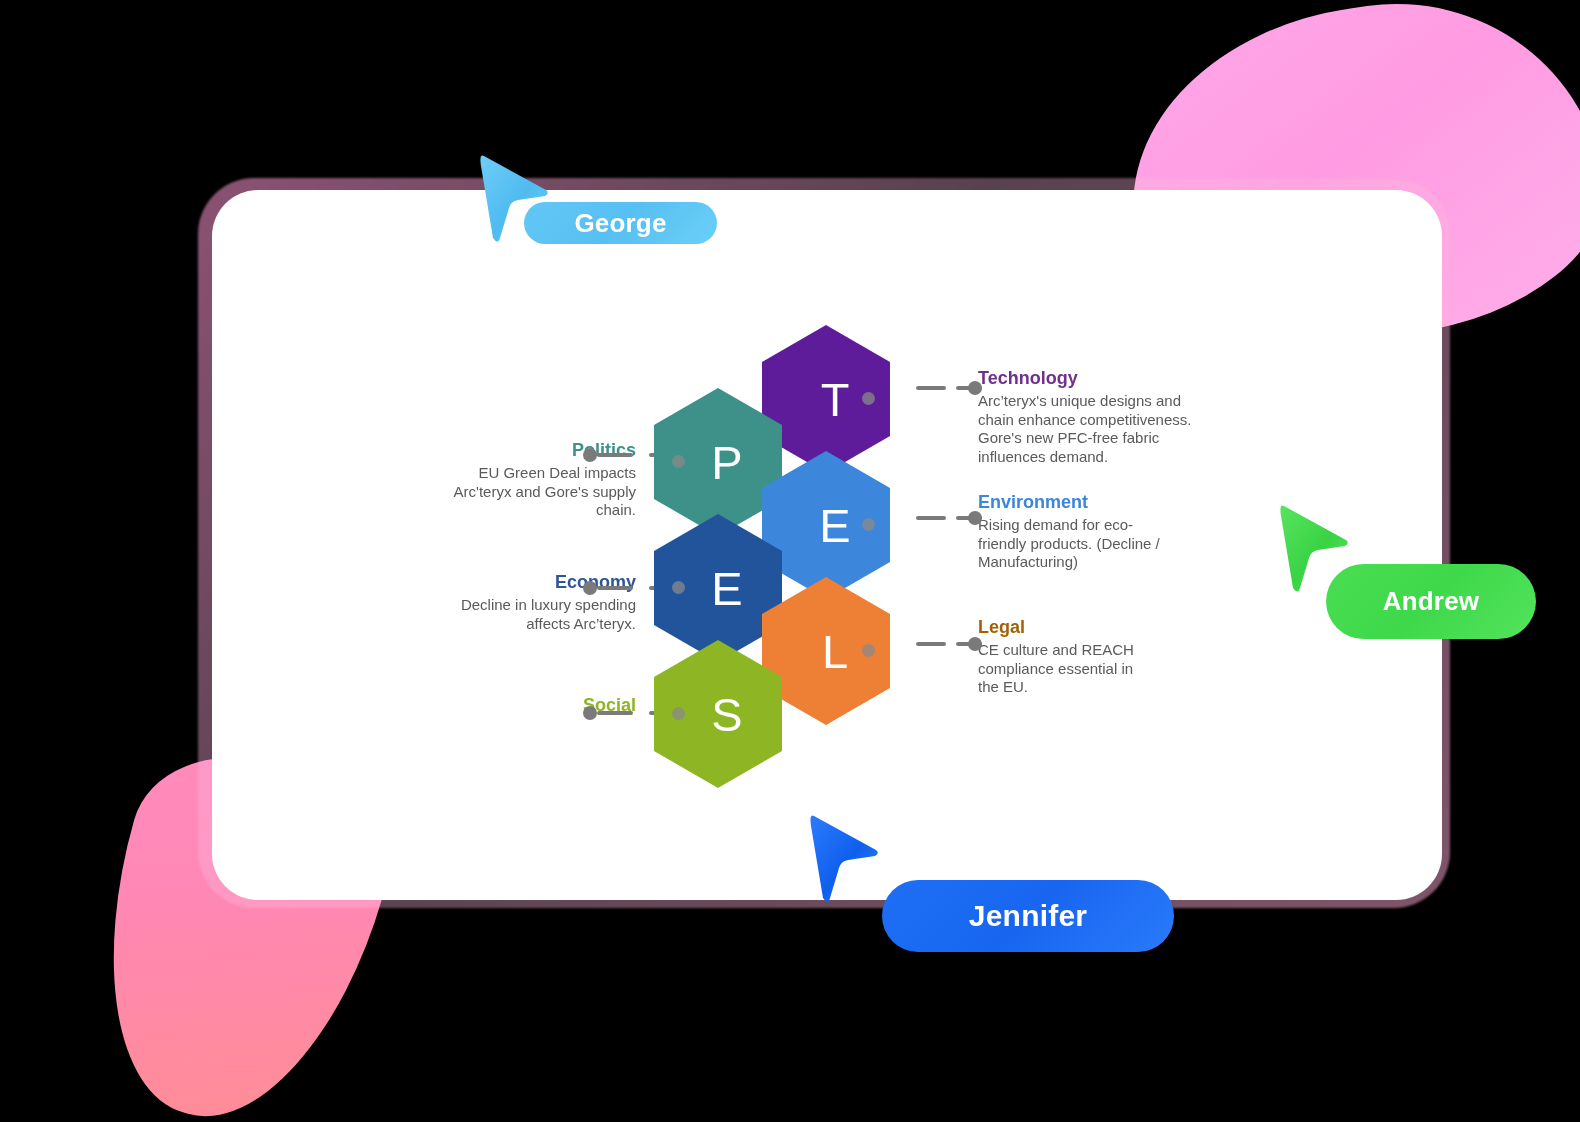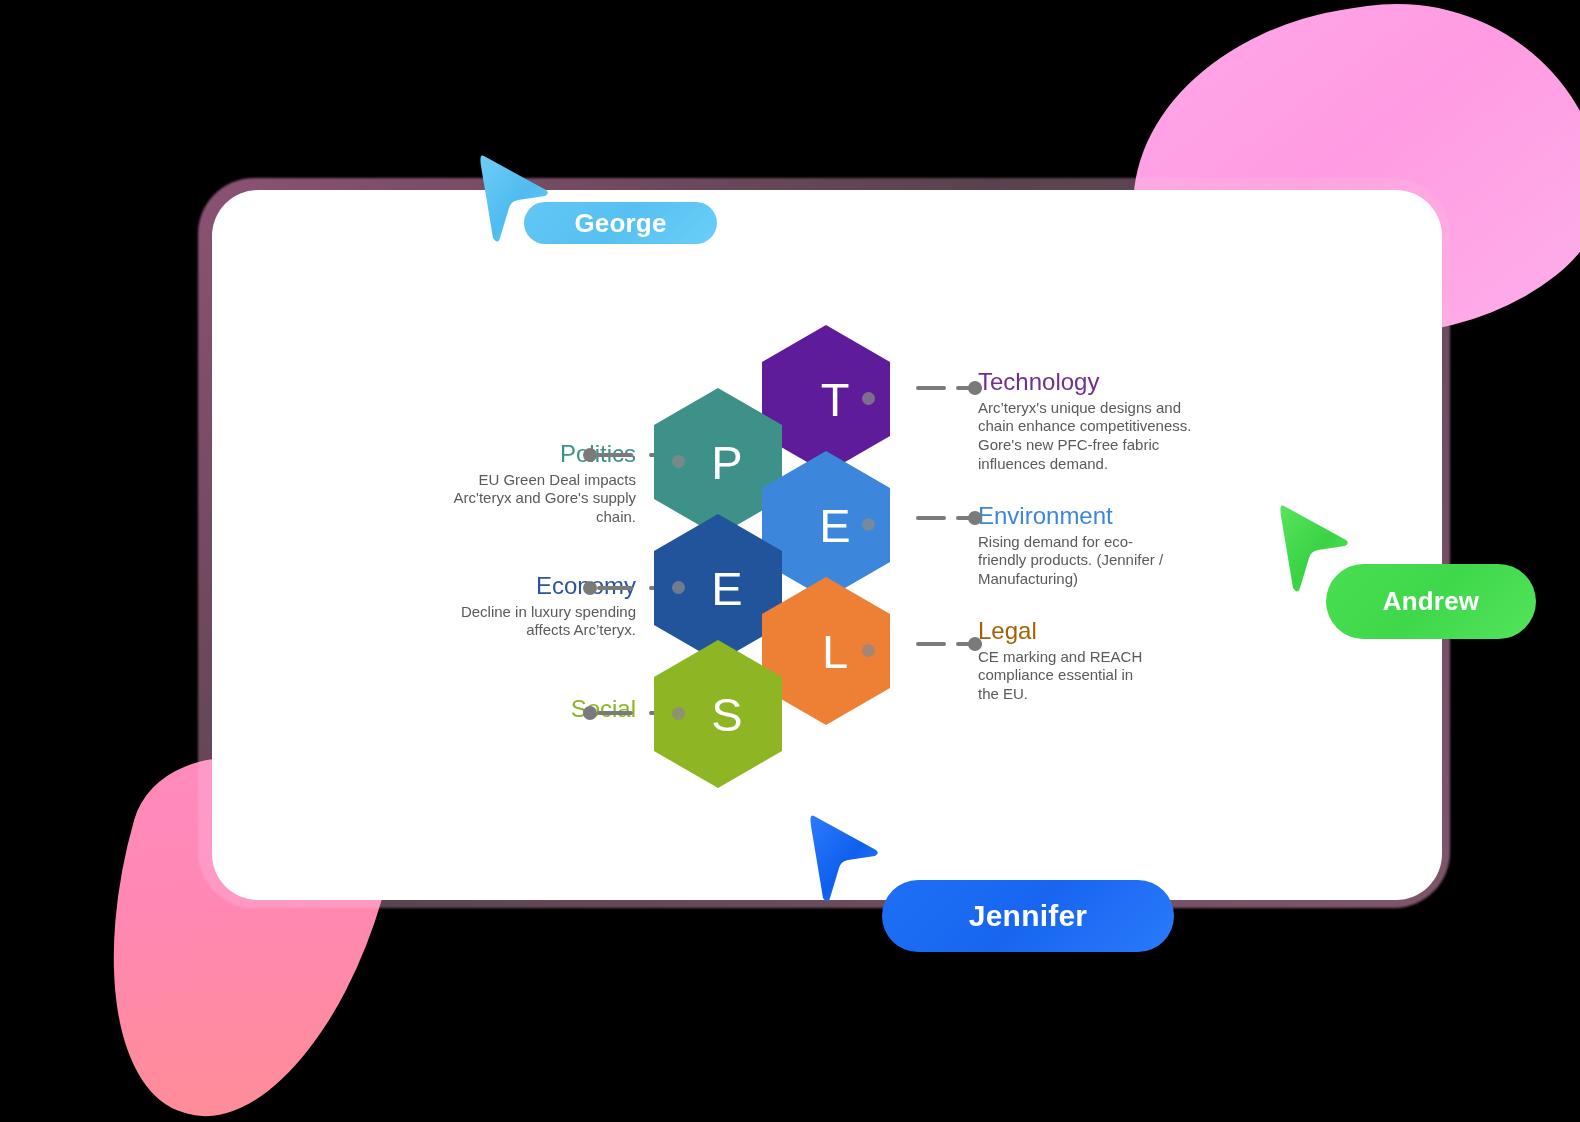--- a/index.html
+++ b/index.html
@@ -76,21 +76,21 @@
   }
 
   
   .conn { position: absolute; height: 4px; background: #7a7a7a; border-radius: 2px; }
   .conn-dot { position: absolute; width: 14px; height: 14px; border-radius: 50%; background: #7a7a7a; }
 
   
   .label-block { position: absolute; width: 200px; }
   .label-block.left { text-align: right; }
   .label-block.right { text-align: left; }
-  .label-title { font-size: 24px; line-height: 1.15; margin-bottom: 3px; font-weight: 400; }
+  .label-title { font-size: 18px; line-height: 1.15; margin-bottom: 3px; font-weight: 700; }
   .label-desc { font-size: 15px; line-height: 1.26; color: #5a5a5a; }
 
   
   .cursor-group { position: absolute; }
   .cursor-arrow { position: absolute; width: 72px; height: 96px; }
   .cursor-pill {
     position: absolute;
     border-radius: 40px;
     color: #fff;
     font-weight: bold;
@@ -125,28 +125,28 @@
 
     <div class="label-block left" id="label-social" style="left:224px; top:505px;">
       <div class="label-title" style="color:#8DB524">Social</div>
     </div>
 
     <div class="label-block right" id="label-technology" style="left:766px; top:178px; width:215px;">
       <div class="label-title" style="color:#70308C">Technology</div>
       <div class="label-desc">Arc’teryx's unique designs and chain enhance competitiveness. Gore's new PFC-free fabric influences demand.</div>
     </div>
 
-    <div class="label-block right" id="label-environment" style="left:766px; top:312px; width:200px;">
+    <div class="label-block right" id="label-environment" style="left:766px; top:302px; width:200px;">
       <div class="label-title" style="color:#3C86DC">Environment</div>
-      <div class="label-desc">Rising demand for eco-friendly products. (Jennifer / Manufacturing)</div>
+      <div class="label-desc">Rising demand for eco-friendly products. (Decline / Manufacturing)</div>
     </div>
 
     <div class="label-block right" id="label-legal" style="left:766px; top:427px; width:180px;">
       <div class="label-title" style="color:#a16207">Legal</div>
-      <div class="label-desc">CE marking and REACH compliance essential in the EU.</div>
+      <div class="label-desc">CE culture and REACH compliance essential in the EU.</div>
     </div>
 
     <div class="conn-dot" style="left:371px; top:258px;"></div>
     <div class="conn" style="left:385px; top:263px; width:36px;"></div>
     <div class="conn" style="left:437px; top:263px; width:30px;"></div>
 
     <div class="conn-dot" style="left:371px; top:391px;"></div>
     <div class="conn" style="left:385px; top:396px; width:36px;"></div>
     <div class="conn" style="left:437px; top:396px; width:30px;"></div>
 

